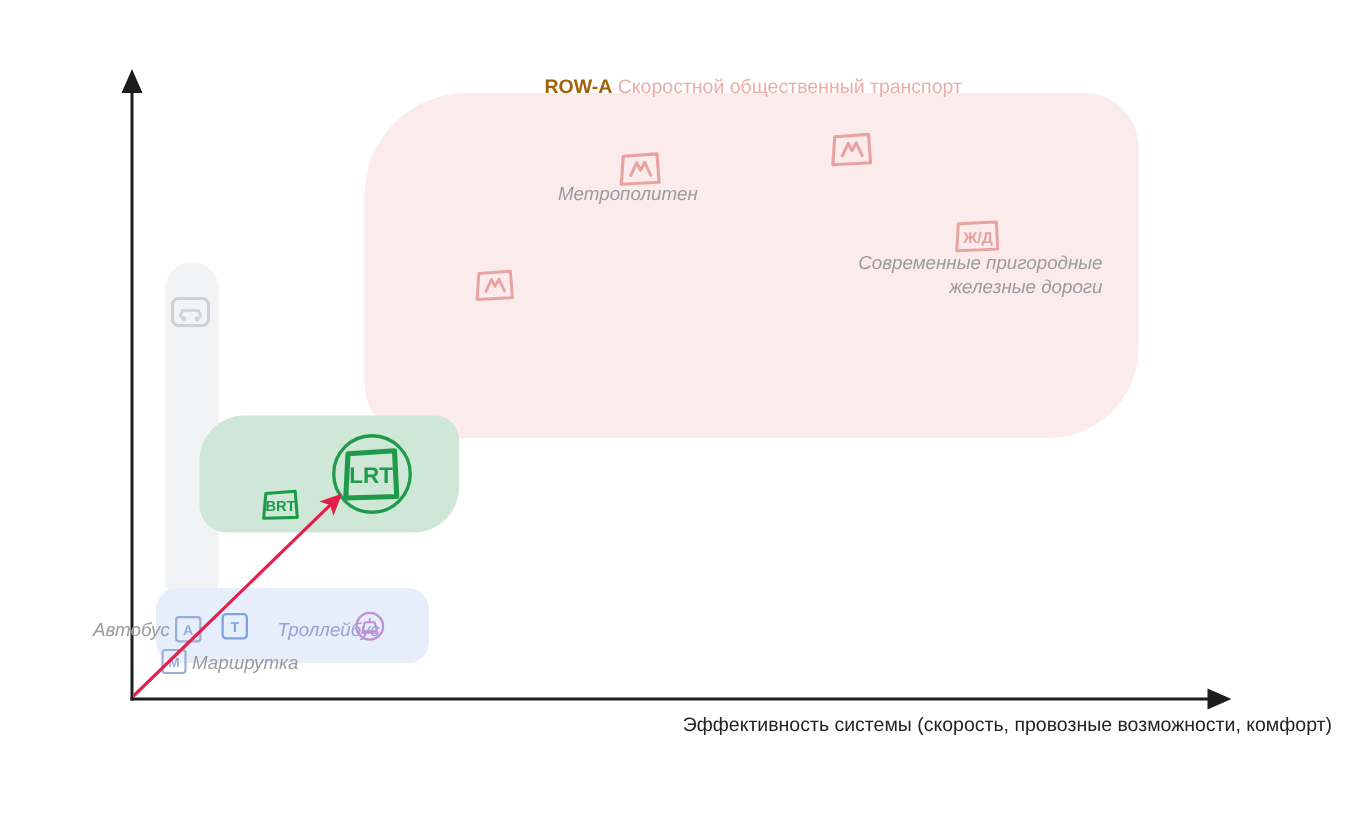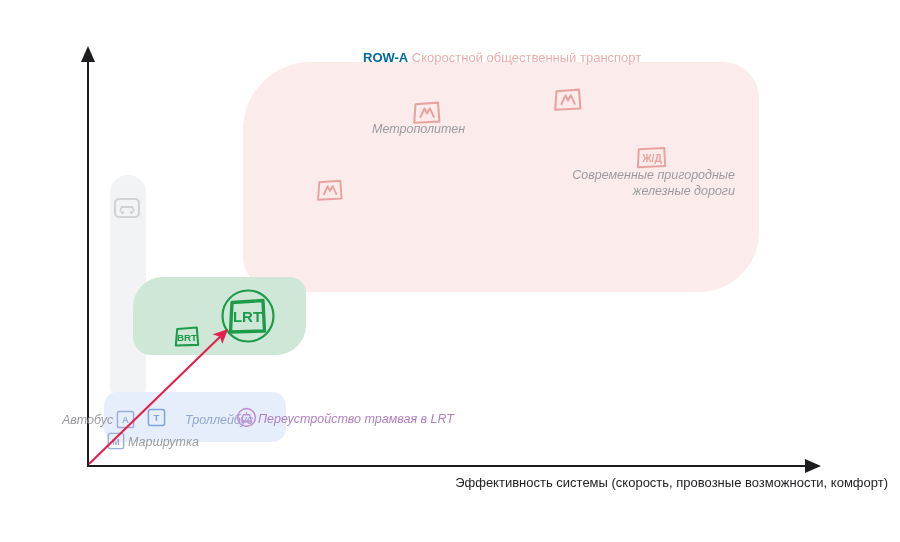--- a/index.html
+++ b/index.html
@@ -59,21 +59,21 @@
   .axis-label-x{left:418px;top:474px;width:470px;font-size:13px;text-align:right;}
 
   
   .red-arrow{position:absolute;left:0;top:0;width:900px;height:542px;
              pointer-events:none;}
 
   
   .heading{position:absolute;font-size:13px;white-space:nowrap;}
   .heading .tag{font-weight:bold;}
   .heading-a{left:363px;top:50px;color:#ecacaa;}
-  .heading-a .tag{color:#0369a1;}
+  .heading-a .tag{color:#a16207;}
   .heading-b{left:155px;top:251px;color:#27a44f;}
   .heading-b .tag{color:#0f9241;font-weight:bold;}
 
   
   .lbl{
     position:absolute;font-style:italic;font-size:12.5px;line-height:16px;
     color:#9b9b9f;white-space:nowrap;
   }
   .lbl-car{left:112px;top:222px;white-space:normal;width:110px;}
   .lbl-metro{left:372px;top:121px;}
@@ -189,21 +189,20 @@
   <div class="lbl lbl-trolley" style="color:#93a6cf;">Троллейбус</div>
 
   <div class="badge" style="left:236px;top:407px;">
     <svg width="21" height="21" viewBox="0 0 22 22">
       <circle cx="11" cy="11" r="9.3" fill="none" stroke="#c28fd6" stroke-width="1.6"></circle>
       <path d="M6 14.5 L7.6 8.2 L14.4 8.2 L16 14.5 Z" fill="none" stroke="#c28fd6" stroke-width="1.5" stroke-linejoin="round"></path>
       <path d="M11 8.2 L11 5.2" fill="none" stroke="#c28fd6" stroke-width="1.3"></path>
       <path d="M5 15.6 L17 15.6" stroke="#c28fd6" stroke-width="1.3"></path>
     </svg>
   </div>
-  <div class="lbl lbl-tram">Переустройство трамвая в LRT</div>
 
   <svg class="red-arrow">
     <defs>
       <marker id="redhead" markerWidth="7" markerHeight="7" refX="5.6" refY="3.2" orient="auto">
         <path d="M0,0 L7,3.2 L0,6.4 L1.7,3.2 Z" fill="#e2204b"></path>
       </marker>
     </defs>
     <line x1="89" y1="464" x2="226" y2="331" stroke="#e2204b" stroke-width="2.1" marker-end="url(#redhead)"></line>
   </svg>
 

